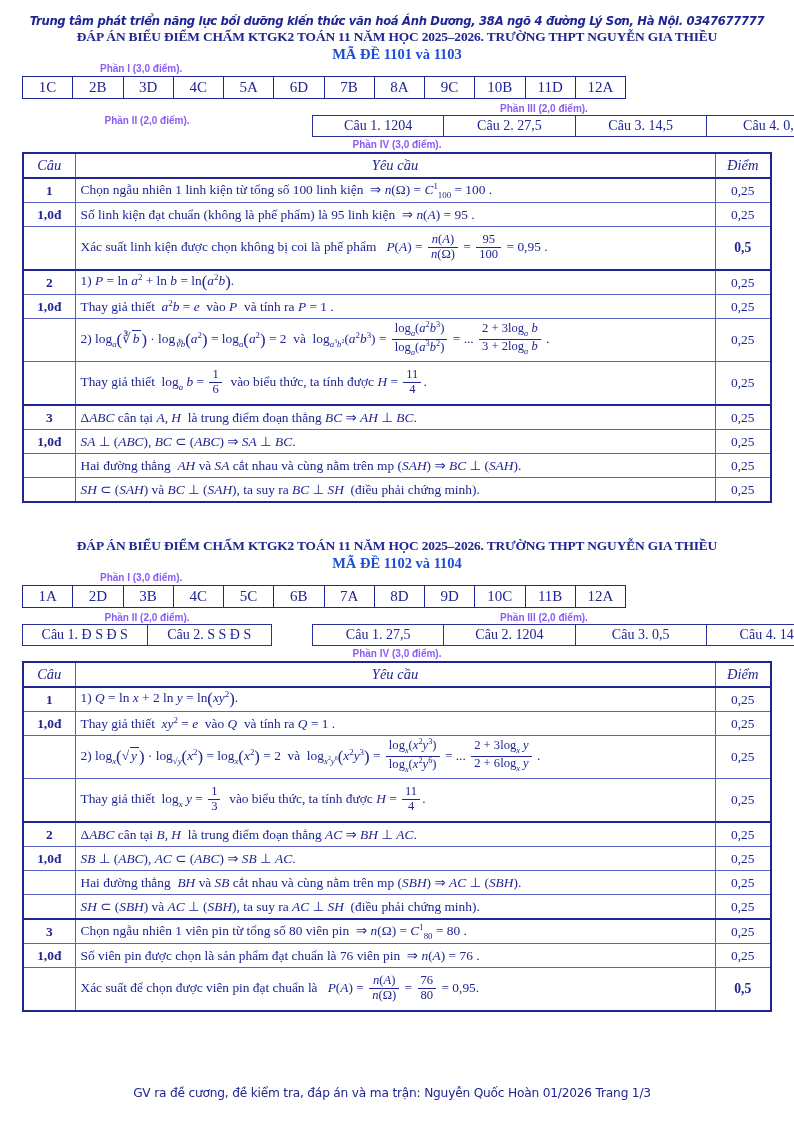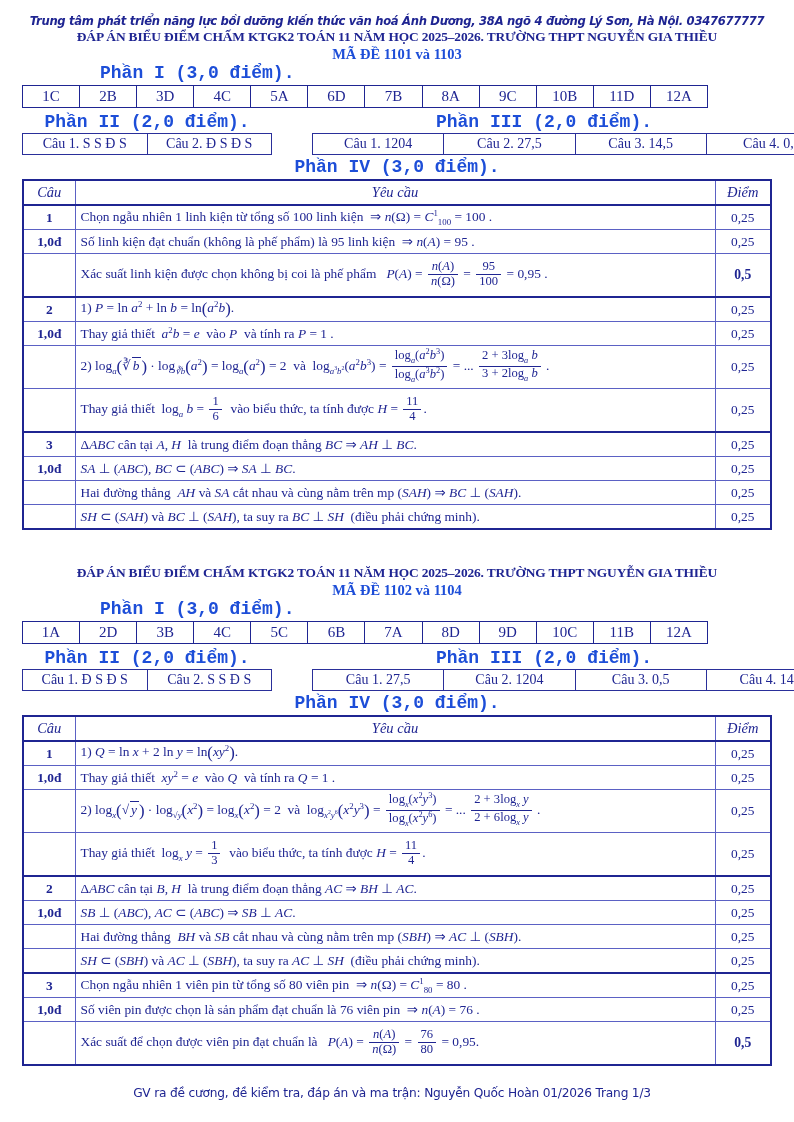--- a/index.html
+++ b/index.html
@@ -47,33 +47,33 @@
     font-family: "Liberation Serif", serif;
     font-weight: bold;
     font-size: 14.5px;
     color: #1d4ed8;
     text-align: center;
     margin-top: 1px;
   }
 
   
   .part-label {
-    font-family: Liberation Mono, monospace;
+    font-family: Liberation Sans, sans-serif;
     font-weight: bold;
-    font-size: 18px;
-    color: #1d4ed8;
+    font-size: 10px;
+    color: #8b5cf6;
   }
   .label-phan1 { margin-left: 78px; }
   .label-phan4 { text-align: center; margin-top: 2px; }
 
   
   table.ansgrid {
     border-collapse: collapse;
     table-layout: fixed;
-    width: 686px;
+    width: 604px;
     margin: 2px 0 0 0;
   }
   table.ansgrid td {
     border: 1.4px solid #1f2592;
     text-align: center;
     font-family: "Liberation Serif", serif;
     font-size: 15px;
     color: #1f2592;
     height: 21px;
     line-height: 21px;
@@ -217,28 +217,20 @@
       <td>10B</td>
       <td>11D</td>
       <td>12A</td>
     </tr>
   </tbody>
     </table>
 
   <div class="two-col" style="margin-top:4px;">
     <div class="col-ii">
       <div class="part-label hdr-ii">Phần II (2,0 điểm).</div>
-      <table class="striptbl strip-ii">
-        <tbody>
-            <tr>
-          <td>Câu 1. S S Đ S</td>
-          <td>Câu 2. Đ S Đ S</td>
-        </tr>
-      </tbody>
-        </table>
     </div>
     <div class="col-iii">
       <div class="part-label hdr-iii" style="margin-left:12px;">Phần III (2,0 điểm).</div>
       <table class="striptbl strip-iii">
         <tbody>
             <tr>
           <td>Câu 1. 1204</td>
           <td>Câu 2. 27,5</td>
           <td>Câu 3. 14,5</td>
           <td>Câu 4. 0,5</td>

